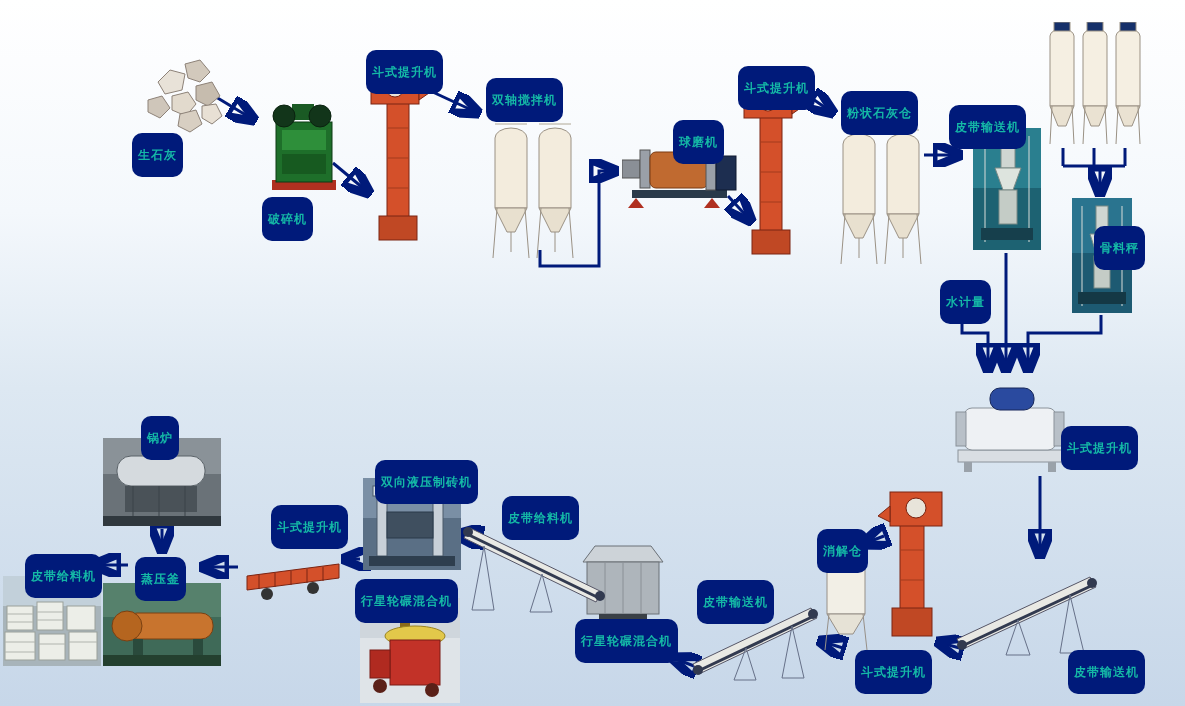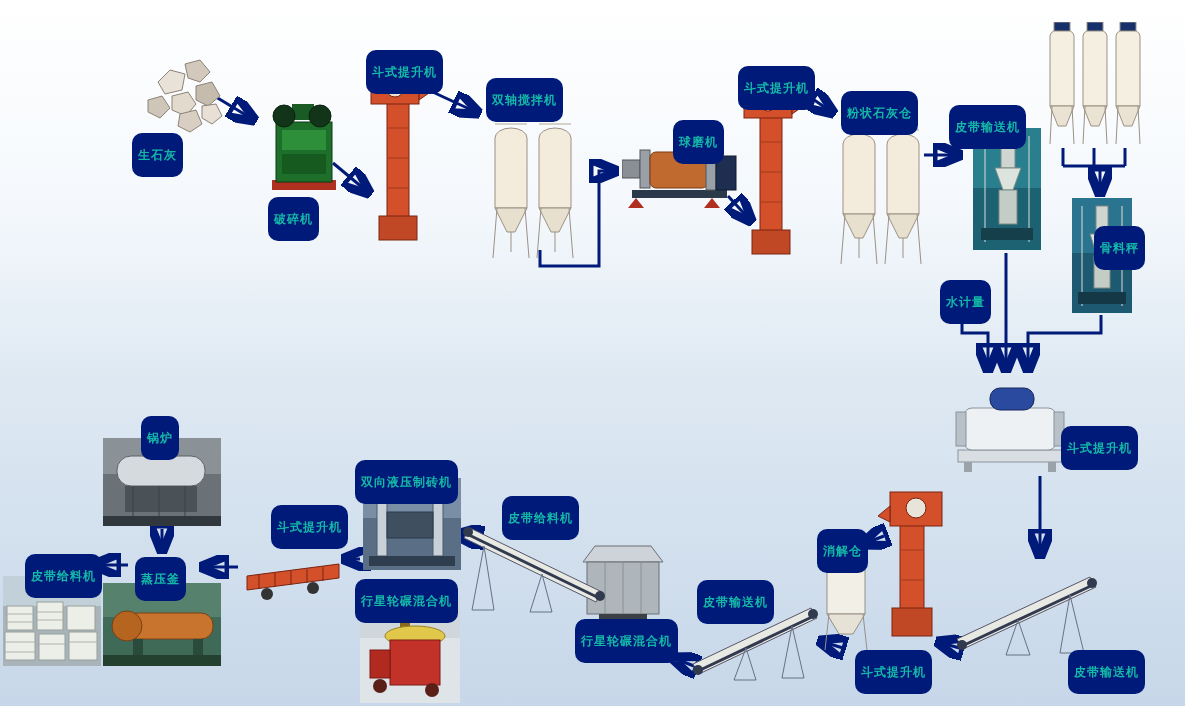--- a/index.html
+++ b/index.html
@@ -374,36 +374,36 @@
           <line x1="34" y1="44" x2="60" y2="44"></line>
         <line x1="2" y1="66" x2="32" y2="66"></line>
           <line x1="2" y1="76" x2="32" y2="76"></line>
         <line x1="36" y1="68" x2="62" y2="68"></line>
           <line x1="66" y1="66" x2="94" y2="66"></line>
       </g>
     </svg>
   </div>
 
   <div class="lbl" style="left:132px;top:133px">生石灰</div>
-  <div class="lbl" style="left:268px;top:197px">破碎机</div>
+  <div class="lbl" style="left:262px;top:197px">破碎机</div>
   <div class="lbl" style="left:366px;top:50px">斗式提升机</div>
   <div class="lbl" style="left:486px;top:78px">双轴搅拌机</div>
   <div class="lbl" style="left:673px;top:120px">球磨机</div>
   <div class="lbl" style="left:738px;top:66px">斗式提升机</div>
   <div class="lbl" style="left:841px;top:91px">粉状石灰仓</div>
   <div class="lbl" style="left:949px;top:105px">皮带输送机</div>
   <div class="lbl" style="left:1094px;top:226px">骨料秤</div>
   <div class="lbl" style="left:940px;top:280px">水计量</div>
   <div class="lbl" style="left:1061px;top:426px">斗式提升机</div>
   <div class="lbl" style="left:1068px;top:650px">皮带输送机</div>
   <div class="lbl" style="left:855px;top:650px">斗式提升机</div>
   <div class="lbl" style="left:817px;top:529px">消解仓</div>
   <div class="lbl" style="left:697px;top:580px">皮带输送机</div>
   <div class="lbl" style="left:575px;top:619px">行星轮碾混合机</div>
   <div class="lbl" style="left:502px;top:496px">皮带给料机</div>
-  <div class="lbl" style="left:355px;top:460px">双向液压制砖机</div>
+  <div class="lbl" style="left:375px;top:460px">双向液压制砖机</div>
   <div class="lbl" style="left:355px;top:579px">行星轮碾混合机</div>
   <div class="lbl" style="left:271px;top:505px">斗式提升机</div>
   <div class="lbl" style="left:135px;top:557px">蒸压釜</div>
   <div class="lbl" style="left:141px;top:416px">锅炉</div>
   <div class="lbl" style="left:25px;top:554px">皮带给料机</div>
 
 </div>
 
 </body></html>

